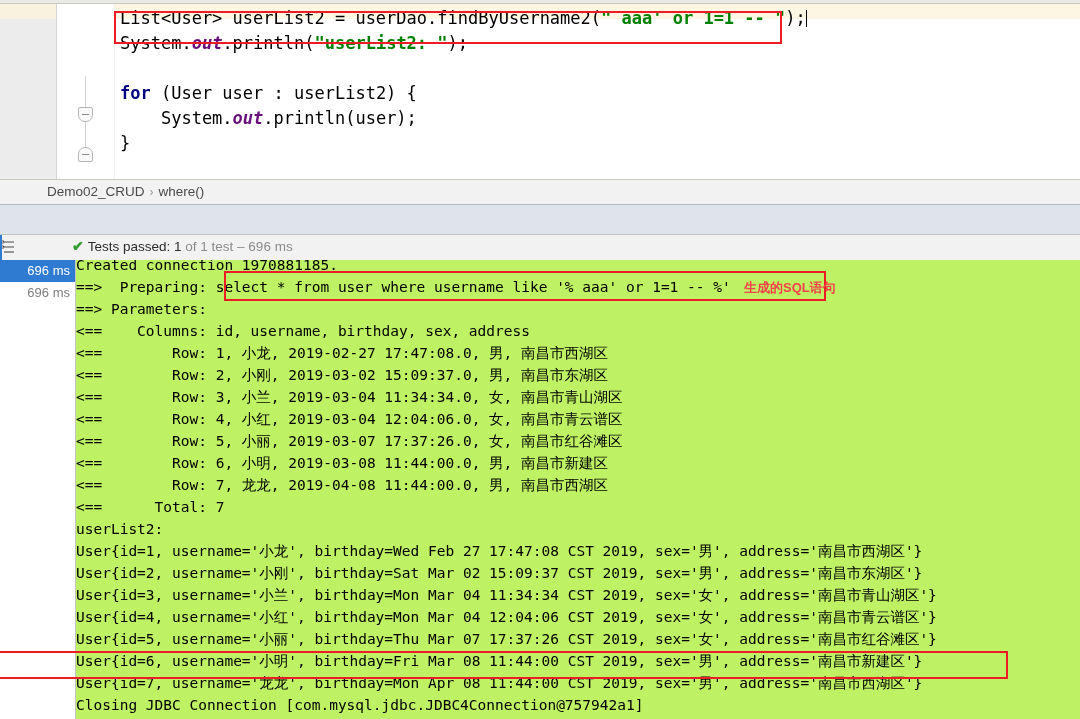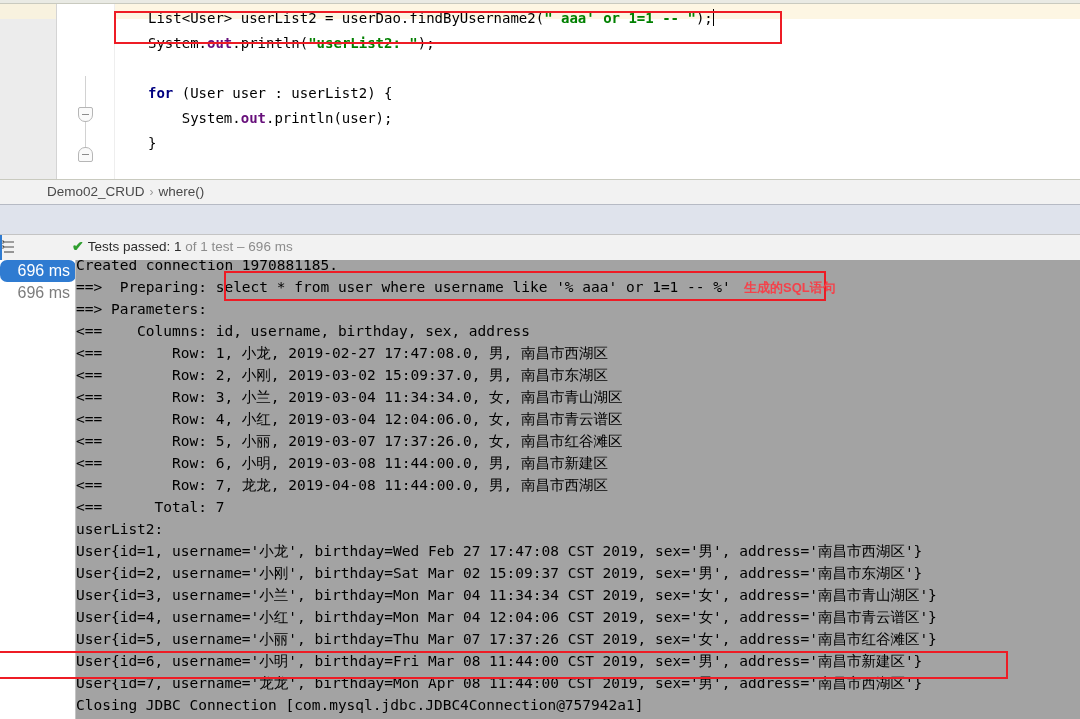--- a/index.html
+++ b/index.html
@@ -34,28 +34,27 @@
   
   .fold-line { position:absolute; left:85px; top:76px; width:1px; height:84px; background:#d2d2d2; }
   .fold-handle { position:absolute; left:78px; width:15px; height:15px; border:1px solid #b6b6b6; background:#fafafa; }
   .fold-handle.h1 { top:107px; border-radius:2px 2px 7px 7px; }
   .fold-handle.h2 { top:147px; border-radius:7px 7px 2px 2px; }
   .fold-handle .bar { position:absolute; left:3px; top:6px; width:7px; height:1px; background:#8c8c8c; }
 
   .code {
     position:absolute; left:120px; top:6px;
     font-family: "DejaVu Sans Mono", monospace;
-    font-size: 14px;
+    font-size: 17px;
     line-height: 25px;
     color:#000000;
     white-space: pre;
-    margin-left: 28px;
   }
   .code .kw { color:#000080; font-weight:bold; }
-  .code .fld { color:#660e7a; font-weight:bold; }
+  .code .fld { color:#660e7a; font-style:italic; font-weight:bold; }
   .code .str { color:#008000; font-weight:bold; }
 
   .caret { display:inline-block; width:1px; height:17px; background:#000; vertical-align:-3px; }
 
   
   .redbox { position:absolute; border:2px solid #ee1c25; pointer-events:none; }
 
   
   .breadcrumb-bar { position:absolute; left:0; top:179px; width:1080px; height:25px; background:#f2f2f2; border-top:1px solid #c9cabf; }
   .breadcrumb { position:absolute; left:47px; top:4px; font-size:13.5px; color:#4a4a4a; }
@@ -68,29 +67,29 @@
   .runner { position:absolute; left:0; top:234px; width:1080px; height:612px; background:#ffffff; border-top:1px solid #c4c4c4; }
 
   .status-bar { position:absolute; left:0; top:0; width:1080px; height:25px; background:#f2f2f2; }
   .status-left-icon { position:absolute; left:2px; top:3px; width:16px; height:18px; }
   .status-text { position:absolute; left:72px; top:3px; font-size:13.5px; color:#2b2b2b; }
   .status-text .check { color:#2e9e2e; font-size:14px; font-weight:bold; margin-right:4px; }
   .status-text .dim { color:#8c8c8c; }
 
   
   .tree { position:absolute; left:0; top:25px; width:76px; height:460px; background:#ffffff; }
-  .tree-row { position:absolute; left:0; width:76px; height:22px; font-size:16px; text-align:right; padding-right:6px; line-height:22px;border-radius:7px; }
+  .tree-row { position:absolute; left:0; width:76px; height:22px; font-size:13px; text-align:right; padding-right:6px; line-height:22px; }
   .tree-row.sel { background:#2f7bd1; color:#ffffff; top:0px; }
   .tree-row.norm { color:#7d7d7d; top:22px; }
   .tree-divider { position:absolute; left:75px; top:25px; width:1px; height:460px; background:#c4c4c4; }
 
   
   .console {
     position:absolute; left:76px; top:25px; width:1004px; height:460px;
-    background:#a3a3a3; overflow:hidden;
+    background:#bef264; overflow:hidden;
   }
   .console-inner {
     position:absolute; left:0; top:-6px;
     font-family:"DejaVu Sans Mono", monospace;
     font-size:14.5px;
     line-height:22px;
     color:#000000;
     white-space:pre;
   }
   .console-inner .line { display:block; height:22px; }

